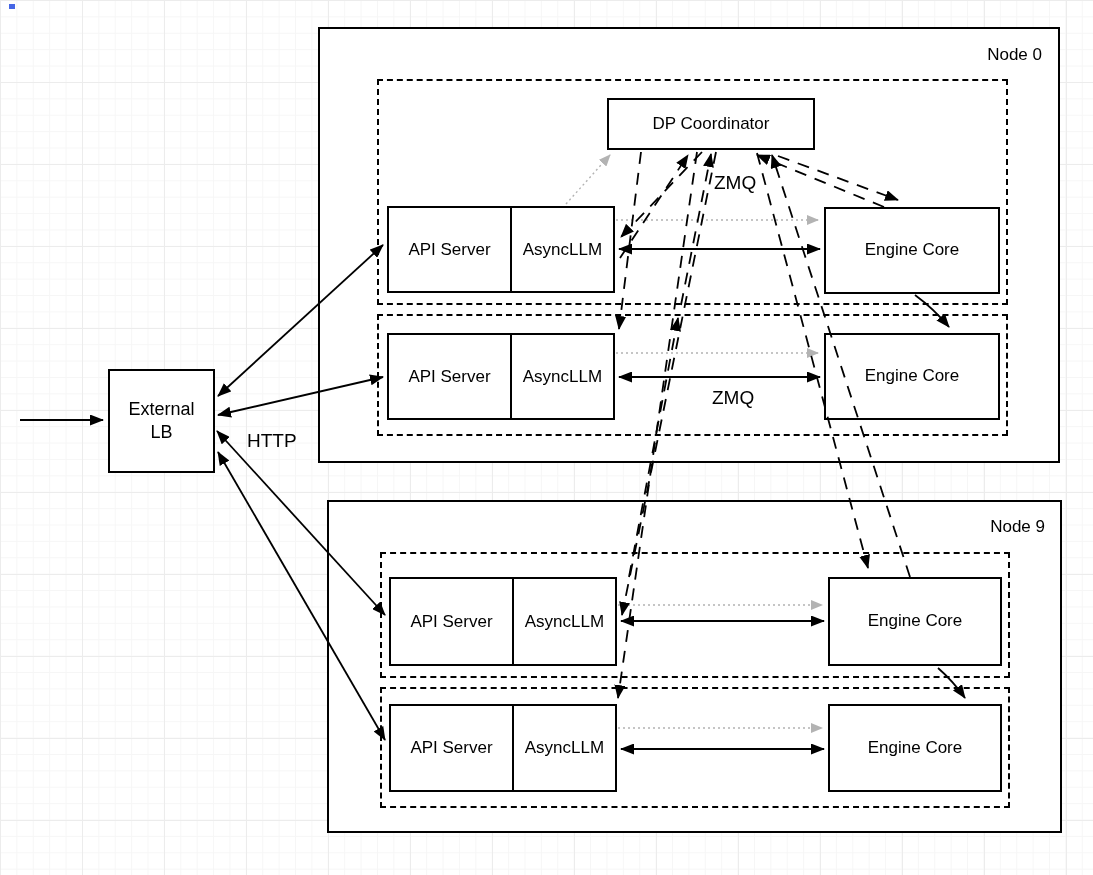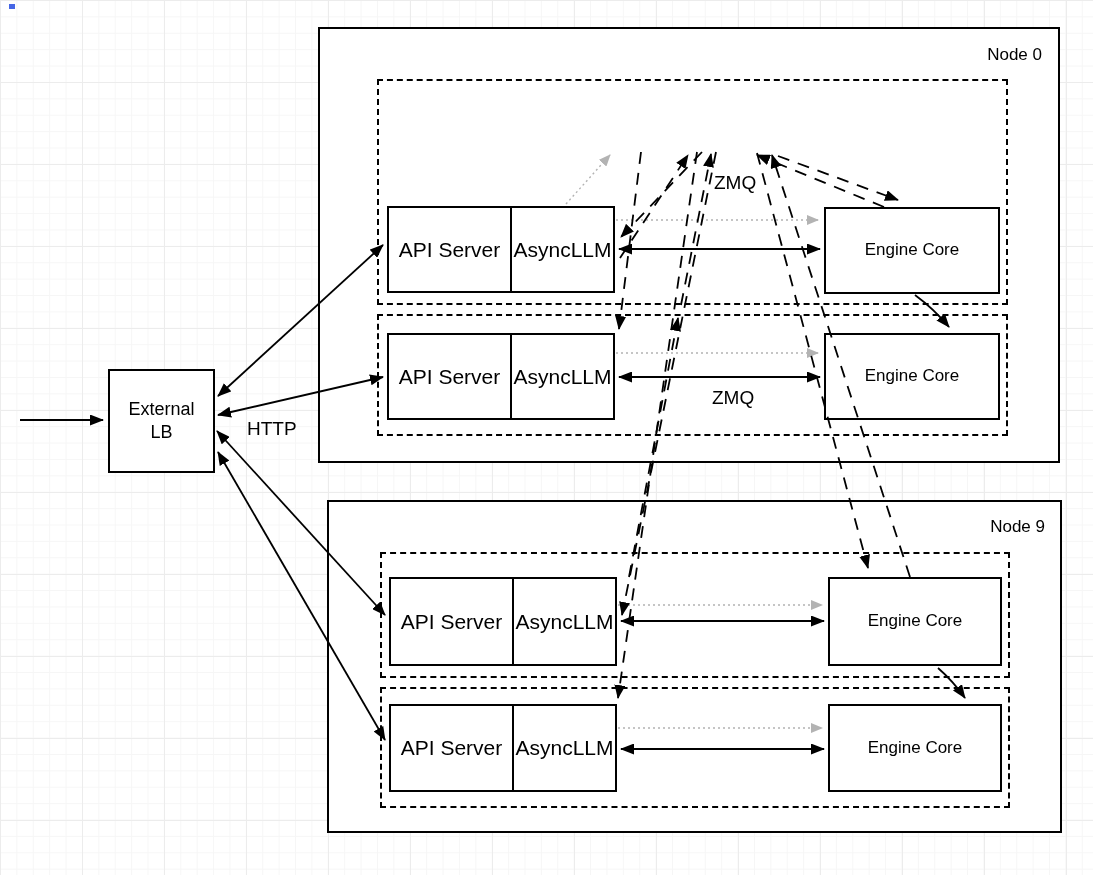--- a/index.html
+++ b/index.html
@@ -17,21 +17,21 @@
   .shape{
     position:absolute;box-sizing:border-box;background:#fff;
     border:2px solid var(--c-shape-stroke,#000);
     display:flex;align-items:center;justify-content:center;
     text-align:center;font-size:17px;line-height:1.3;
   }
   .group{position:absolute;box-sizing:border-box;background:#fff;border:2px solid var(--c-shape-stroke,#000);}
   .dashedbox{position:absolute;box-sizing:border-box;border:2px dashed var(--c-shape-stroke,#000);background:transparent;}
   .grouptitle{position:absolute;font-size:17px;white-space:nowrap;}
   .combo{position:absolute;box-sizing:border-box;display:flex;background:#fff;border:2px solid var(--c-shape-stroke,#000);}
-  .combo .cell{display:flex;align-items:center;justify-content:center;font-size:21px;box-sizing:border-box;}
+  .combo .cell{display:flex;align-items:center;justify-content:center;font-size:17px;box-sizing:border-box;}
   .combo .cell.left{flex:0 0 54%;}
   .combo .cell.right{flex:1 1 auto;border-left:2px solid var(--c-shape-stroke,#000);}
   .edgelabel{position:absolute;font-size:19px;background:transparent;white-space:nowrap;}
   .lb{font-size:18px;padding:0 12px;}
   #connectors{position:absolute;left:0;top:0;pointer-events:none;}
   .solidline{stroke:var(--c-shape-stroke,#000);stroke-width:1.8;fill:none;}
   .dashline{stroke:var(--c-shape-stroke,#000);stroke-width:1.8;fill:none;stroke-dasharray:12 9;}
   .dotline{stroke:var(--c-dotted-connector,#b3b3b3);stroke-width:1.4;fill:none;stroke-dasharray:2 3;}
   #artifact-dot{position:absolute;left:9px;top:4px;width:6px;height:5px;background:var(--c-artifact-dot,#4666e5);}
 </style>
@@ -50,20 +50,21 @@
     <span class="grouptitle" style="right:15px;top:15px;">Node 9</span>
   </div>
 
   <div class="dashedbox" style="left:377px;top:79px;width:631px;height:226px;"></div>
   <div class="dashedbox" style="left:377px;top:314px;width:631px;height:122px;"></div>
   <div class="dashedbox" style="left:380px;top:552px;width:630px;height:126px;"></div>
   <div class="dashedbox" style="left:380px;top:687px;width:630px;height:121px;"></div>
 
   <div class="shape lb" style="left:108px;top:369px;width:107px;height:104px;">External LB</div>
 
+  <div class="shape" style="left:607px;top:98px;width:208px;height:52px;">DP Coordinator</div>
 
   <div class="combo" style="left:387px;top:206px;width:228px;height:87px;">
     <div class="cell left">API Server</div>
     <div class="cell right">AsyncLLM</div>
   </div>
   <div class="shape" style="left:824px;top:207px;width:176px;height:87px;">Engine Core</div>
 
   <div class="combo" style="left:387px;top:333px;width:228px;height:87px;">
     <div class="cell left">API Server</div>
     <div class="cell right">AsyncLLM</div>
@@ -75,21 +76,21 @@
     <div class="cell right">AsyncLLM</div>
   </div>
   <div class="shape" style="left:828px;top:577px;width:174px;height:89px;">Engine Core</div>
 
   <div class="combo" style="left:389px;top:704px;width:228px;height:88px;">
     <div class="cell left">API Server</div>
     <div class="cell right">AsyncLLM</div>
   </div>
   <div class="shape" style="left:828px;top:704px;width:174px;height:88px;">Engine Core</div>
 
-  <div class="edgelabel" style="left:247px;top:418px;">HTTP</div>
+  <div class="edgelabel" style="left:247px;top:430px;">HTTP</div>
   <div class="edgelabel" style="left:714px;top:172px;">ZMQ</div>
   <div class="edgelabel" style="left:712px;top:387px;">ZMQ</div>
 
   <svg id="connectors" width="1093" height="875" viewBox="0 0 1093 875">
     <defs>
       <marker id="ab" markerUnits="userSpaceOnUse" markerWidth="14" markerHeight="11" refX="13" refY="5.5" orient="auto-start-reverse">
         <path d="M0,0 L14,5.5 L0,11 Z" fill="#000"></path>
       </marker>
       <marker id="ag" markerUnits="userSpaceOnUse" markerWidth="12" markerHeight="10" refX="11" refY="5" orient="auto-start-reverse">
         <path d="M0,0 L12,5 L0,10 Z" style="fill:var(--c-dotted-connector,#b3b3b3)"></path>

